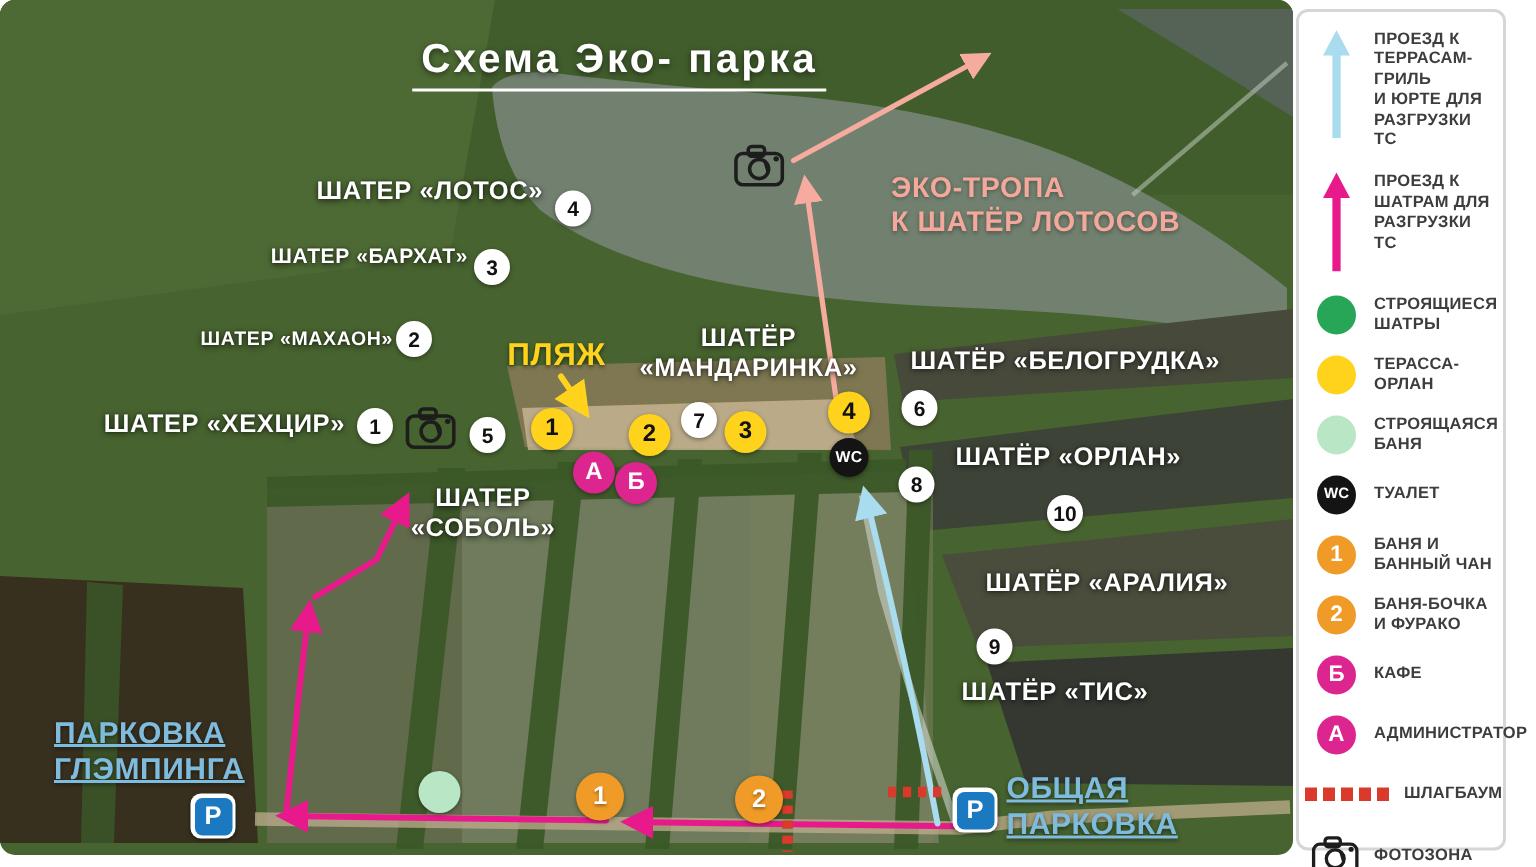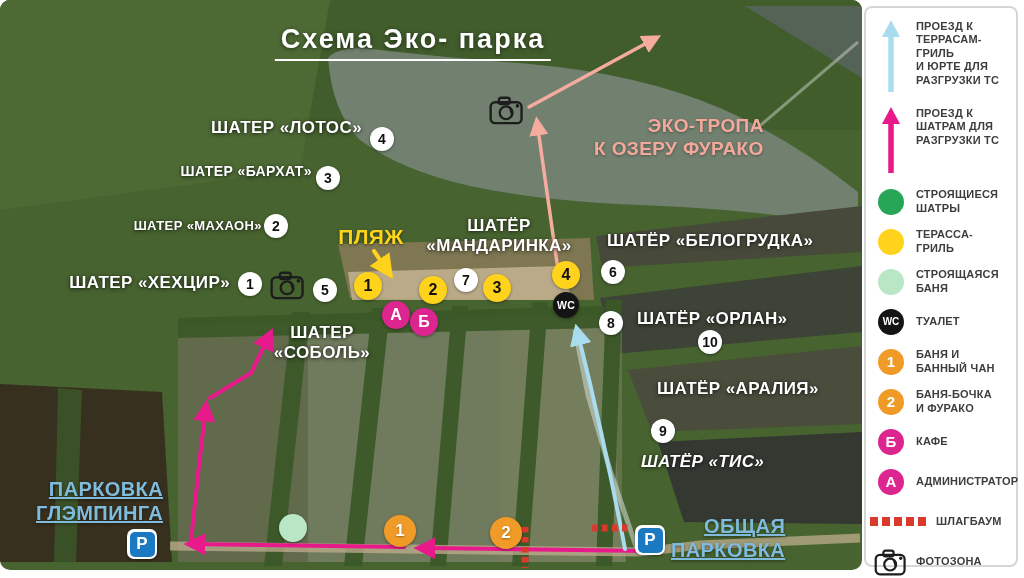--- a/index.html
+++ b/index.html
@@ -8,39 +8,39 @@
          font-family:"Liberation Sans", sans-serif;}
   .map{position:absolute;left:0;top:0;width:862px;height:570px;border-radius:10px;overflow:hidden;}
   .map svg.terrain{position:absolute;left:0;top:0;}
   .map-title{position:absolute;left:413px;top:24px;transform:translateX(-50%);
     color:#ffffff;font-weight:bold;font-size:27px;letter-spacing:2px;white-space:nowrap;
     border-bottom:2px solid #ffffff;padding:0 6px 4px 6px;
     text-shadow:0 1px 4px rgba(0,0,0,.55);}
   .map-label{position:absolute;font-weight:bold;line-height:1.2;letter-spacing:.4px;white-space:nowrap;}
   .anchor-right{transform:translate(-100%,-50%);text-align:right;}
   .anchor-center{transform:translate(-50%,-50%);text-align:center;}
-  .anchor-left{transform:translate(0,-50%);text-align:right;}
+  .anchor-left{transform:translate(0,-50%);text-align:left;}
   .ml-white{color:#ffffff;text-shadow:0 1px 4px rgba(0,0,0,.65),0 0 2px rgba(0,0,0,.45);}
   .ml-yellow{color:#ffd21c;text-shadow:0 1px 3px rgba(0,0,0,.55);}
   .ml-salmon{color:#f4a89c;text-shadow:0 1px 3px rgba(0,0,0,.35);}
   .ml-blue{color:#7fbbdc;text-shadow:0 1px 3px rgba(0,0,0,.5);text-decoration:underline;}
   .mk{position:absolute;display:flex;align-items:center;justify-content:center;
       border-radius:50%;font-weight:bold;transform:translate(-50%,-50%);
       box-shadow:0 1px 3px rgba(0,0,0,.4);}
   .mk-white{min-width:24px;height:24px;padding:0 3px;border-radius:13px;background:#ffffff;color:#111;font-size:14px;}
   .mk-yellow{width:28px;height:28px;background:#ffd21c;color:#111;font-size:16px;}
   .mk-orange{width:32px;height:32px;background:#f09a27;color:#fff;font-size:17px;text-shadow:0 1px 2px rgba(0,0,0,.35);}
   .mk-magenta{width:28px;height:28px;background:#dd2590;color:#fff;font-size:16px;}
   .mk-wc{width:26px;height:26px;background:#141414;color:#fff;font-size:10.5px;letter-spacing:.3px;}
   .mk-green{width:28px;height:28px;background:#b9e6c4;}
   .mk-photo{width:38px;height:30px;background:none;box-shadow:none;border-radius:0;}
   .mk-parking{width:30px;height:30px;background:#ffffff;border-radius:7px;padding:2.5px;}
   .parking-inner{width:100%;height:100%;background:#1a79c0;border-radius:5px;color:#fff;
       display:flex;align-items:center;justify-content:center;font-weight:bold;font-size:17px;}
-  .legend{position:absolute;left:864px;top:6px;width:154px;height:561px;background:#ffffff;
+  .legend{position:absolute;left:864px;top:6px;width:140px;height:561px;background:#ffffff;
       border:2px solid #d6d6d6;border-radius:8px;padding:12px 6px 6px 8px;}
   .leg-row{display:flex;align-items:center;gap:8px;margin-bottom:13px;min-height:27px;}
   .leg-row.tall{align-items:flex-start;margin-bottom:15px;}
   .leg-icon{flex:0 0 34px;display:flex;justify-content:center;align-items:center;}
   .leg-text{font-size:11px;font-weight:bold;color:#3d3d3d;line-height:1.22;letter-spacing:.2px;}
   .leg-circle{width:26px;height:26px;border-radius:50%;display:flex;align-items:center;justify-content:center;
       font-weight:bold;}
   .leg-dash{width:58px;height:9px;margin-left:-4px;
       background:repeating-linear-gradient(90deg,#d93a2b 0 8px,transparent 8px 12px);}
 </style>
@@ -137,35 +137,35 @@
           <div>ШАТЕР</div>
           <div>«СОБОЛЬ»</div>
         </div>
         <div class="map-label ml-white anchor-center" style="left: 499px; top: 236px; font-size: 17px;">
           <div>ШАТЁР</div>
           <div>«МАНДАРИНКА»</div>
         </div>
         <div class="map-label ml-white anchor-left" style="left: 607px; top: 241px; font-size: 17px;">
           <div>ШАТЁР «БЕЛОГРУДКА»</div>
         </div>
-        <div class="map-label ml-white anchor-left" style="left: 637px; top: 319px; font-size: 17px;">
+        <div class="map-label ml-white anchor-left" style="left: 637px; top: 305px; font-size: 17px;">
           <div>ШАТЁР «ОРЛАН»</div>
         </div>
         <div class="map-label ml-white anchor-left" style="left: 657px; top: 389px; font-size: 17px;">
           <div>ШАТЁР «АРАЛИЯ»</div>
         </div>
-        <div class="map-label ml-white anchor-left" style="left: 641px; top: 462px; font-size: 17px; font-style: italic;">
+        <div class="map-label ml-white anchor-left" style="left: 641px; top: 462px; font-size: 17px;">
           <div>ШАТЁР «ТИС»</div>
         </div>
         <div class="map-label ml-yellow anchor-center" style="left: 371px; top: 237px; font-size: 21px;">
           <div>ПЛЯЖ</div>
         </div>
         <div class="map-label ml-salmon anchor-left" style="left: 594px; top: 138px; font-size: 19px;">
           <div>ЭКО-ТРОПА</div>
-          <div>К ОЗЕРУ ФУРАКО</div>
+          <div>К ШАТЁР ЛОТОСОВ</div>
         </div>
         <div class="map-label ml-blue anchor-left" style="left: 36px; top: 501px; font-size: 20px;">
           <div>ПАРКОВКА</div>
           <div>ГЛЭМПИНГА</div>
         </div>
         <div class="map-label ml-blue anchor-left" style="left: 671px; top: 538px; font-size: 20px;">
           <div>ОБЩАЯ</div>
           <div>ПАРКОВКА</div>
         </div>
       </div>
@@ -253,21 +253,21 @@
           <div>СТРОЯЩИЕСЯ</div>
           <div>ШАТРЫ</div>
         </div>
       </div>
       <div class="leg-row">
         <div class="leg-icon">
           <div class="leg-circle" style="background: rgb(255, 210, 28); color: rgb(17, 17, 17); font-size: 12px;"></div>
         </div>
         <div class="leg-text">
           <div>ТЕРАССА-</div>
-          <div>ГРИЛЬ</div>
+          <div>ОРЛАН</div>
         </div>
       </div>
       <div class="leg-row">
         <div class="leg-icon">
           <div class="leg-circle" style="background: rgb(185, 230, 196); color: rgb(17, 17, 17); font-size: 12px;"></div>
         </div>
         <div class="leg-text">
           <div>СТРОЯЩАЯСЯ</div>
           <div>БАНЯ</div>
         </div>

